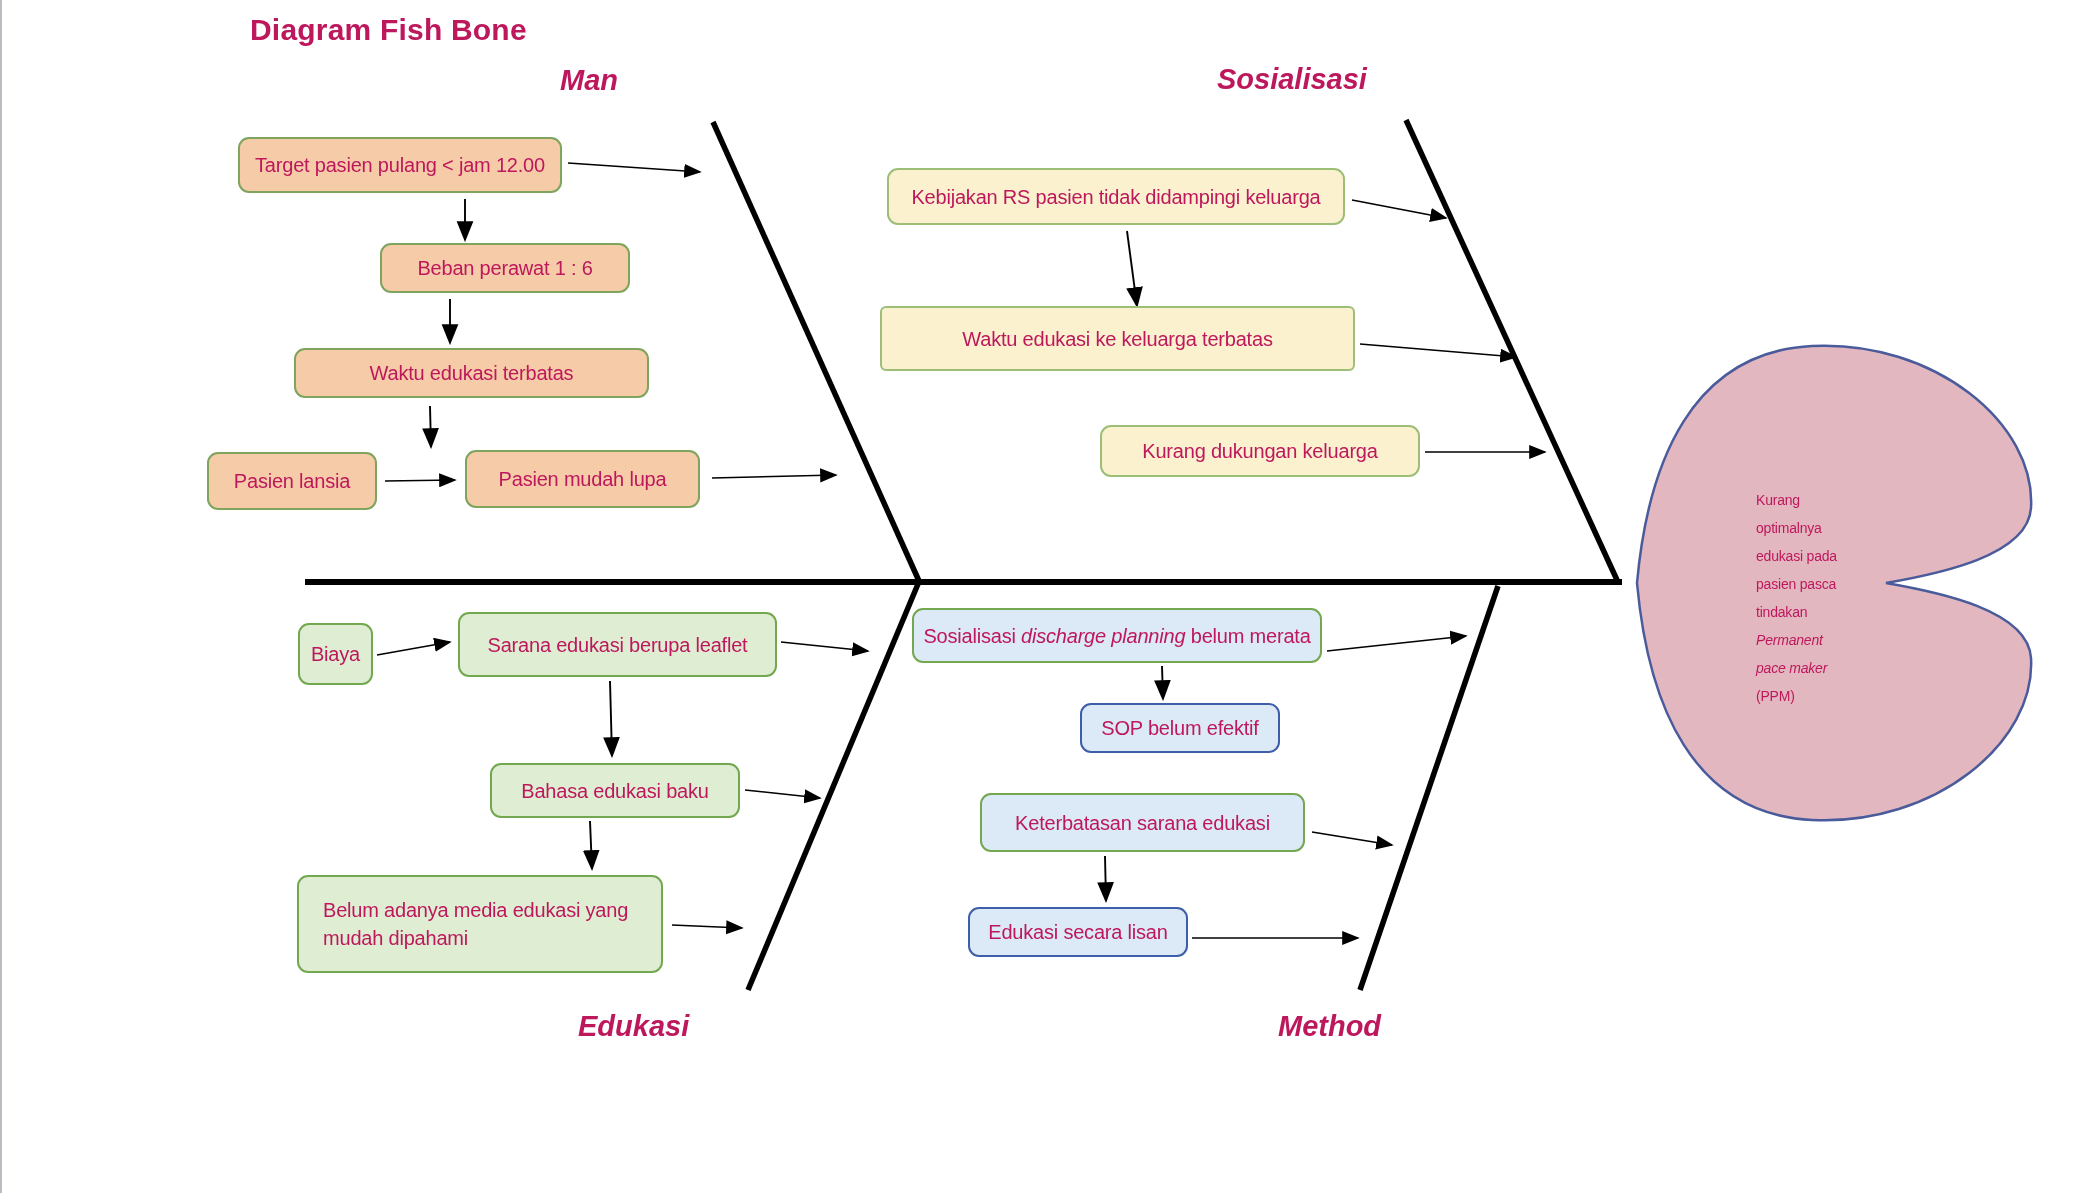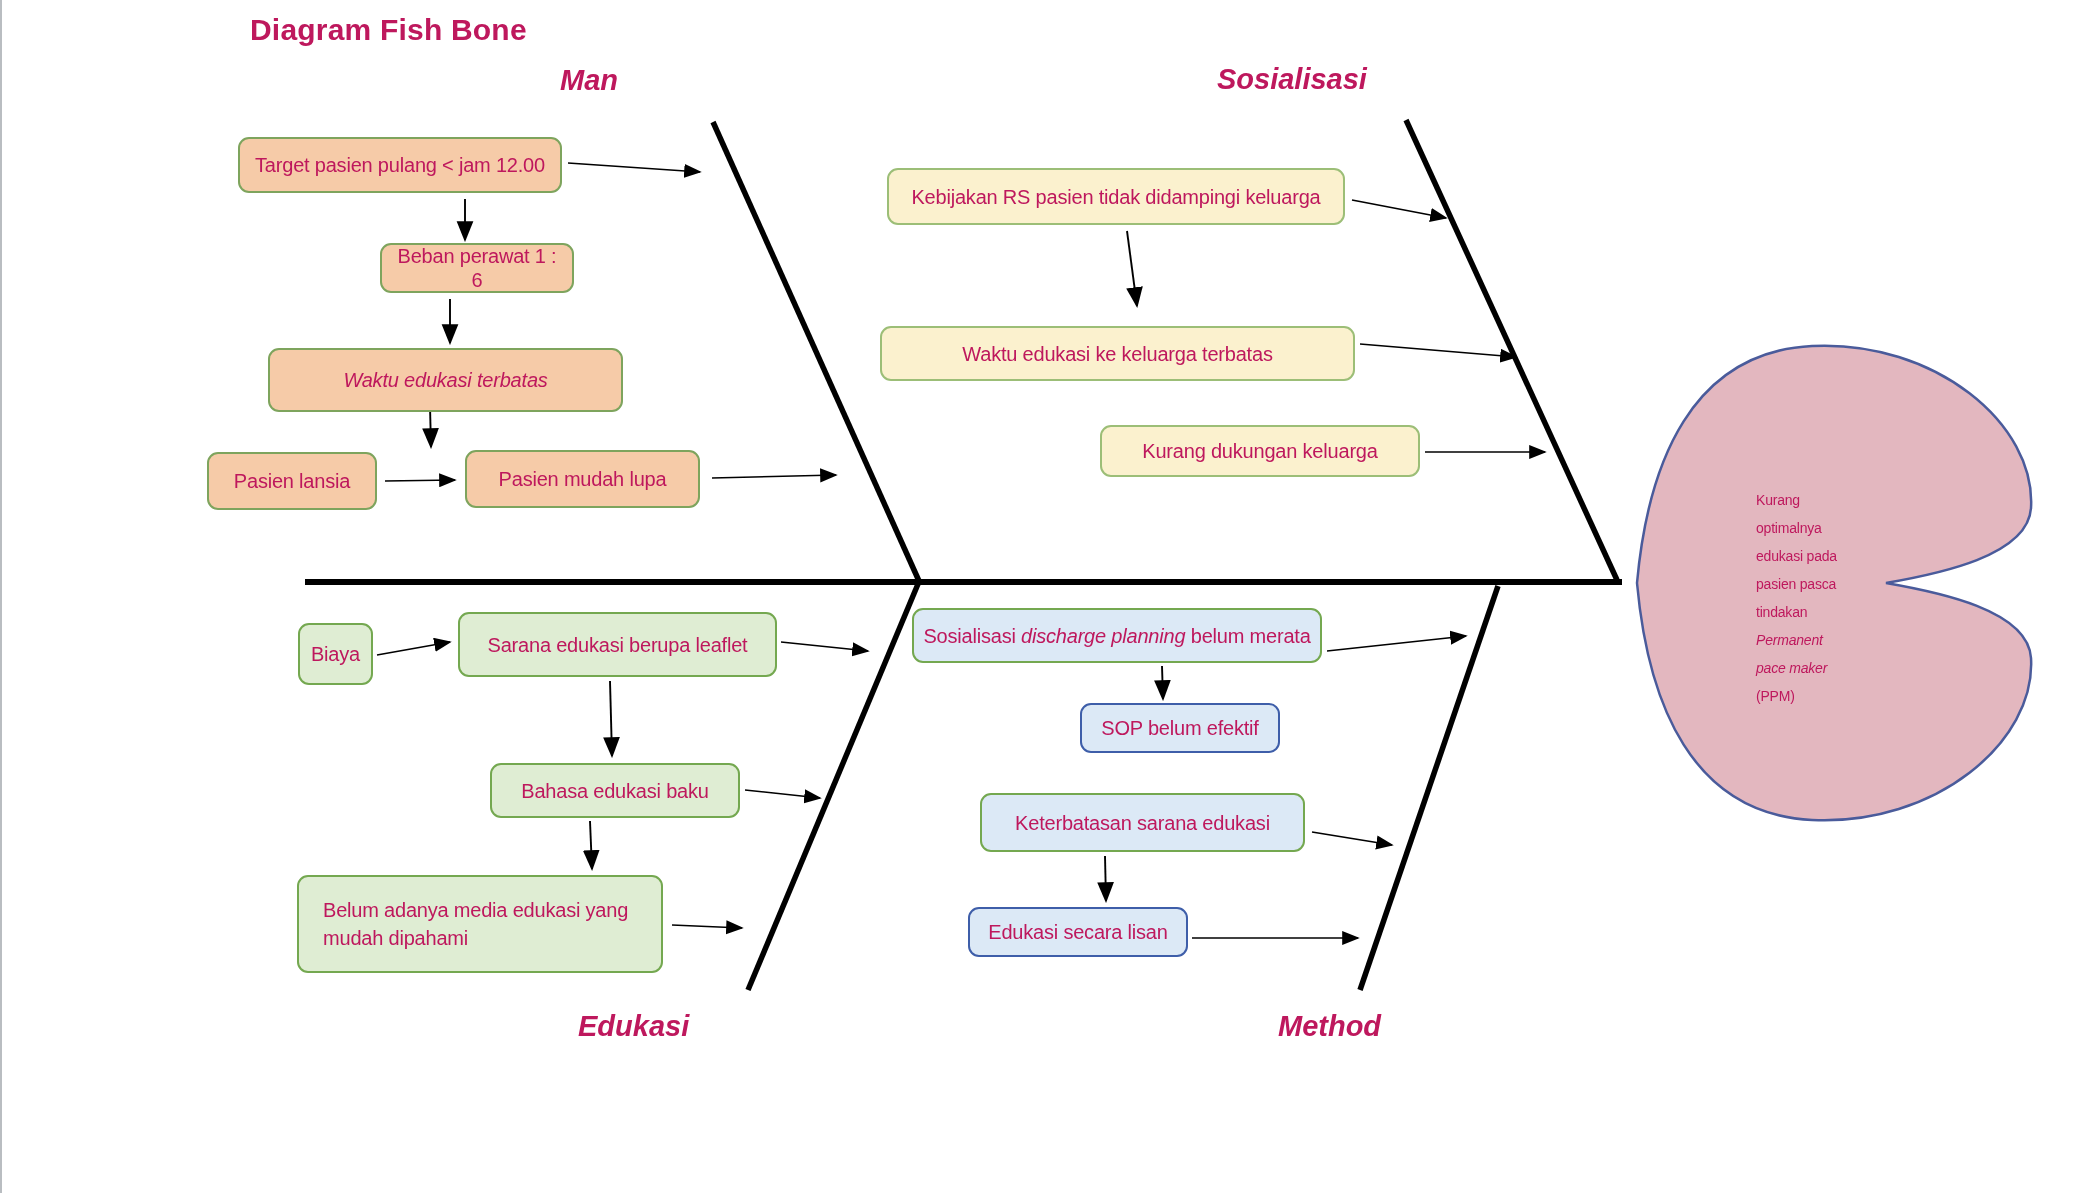--- a/index.html
+++ b/index.html
@@ -88,27 +88,27 @@
     </g>
   </svg>
 
   <div class="title" style="left:250px;top:13px;">Diagram Fish Bone</div>
   <div class="cat-label" style="left:560px;top:64px;">Man</div>
   <div class="cat-label" style="left:1217px;top:63px;">Sosialisasi</div>
   <div class="cat-label" style="left:578px;top:1010px;">Edukasi</div>
   <div class="cat-label" style="left:1278px;top:1010px;">Method</div>
 
   <div class="cause man" style="left:238px;top:137px;width:324px;height:56px;">Target pasien pulang &lt; jam 12.00</div>
-  <div class="cause man" style="left:380px;top:243px;width:194px;height:50px;">Beban perawat 1 : 6</div>
-  <div class="cause man" style="left:268px;top:348px;width:355px;height:64px;font-style:italic;">Waktu edukasi terbatas</div>
+  <div class="cause man" style="left:380px;top:243px;width:250px;height:50px;">Beban perawat 1 : 6</div>
+  <div class="cause man" style="left:294px;top:348px;width:355px;height:50px;">Waktu edukasi terbatas</div>
   <div class="cause man" style="left:207px;top:452px;width:170px;height:58px;">Pasien lansia</div>
   <div class="cause man" style="left:465px;top:450px;width:235px;height:58px;">Pasien mudah lupa</div>
 
   <div class="cause env" style="left:887px;top:168px;width:458px;height:57px;">Kebijakan RS pasien tidak didampingi keluarga</div>
-  <div class="cause env" style="left:880px;top:326px;width:475px;height:55px;">Waktu edukasi ke keluarga terbatas</div>
+  <div class="cause env" style="left:880px;top:306px;width:475px;height:65px;border-radius:6px;">Waktu edukasi ke keluarga terbatas</div>
   <div class="cause env" style="left:1100px;top:425px;width:320px;height:52px;">Kurang dukungan keluarga</div>
 
   <div class="cause mat" style="left:298px;top:623px;width:75px;height:62px;">Biaya</div>
   <div class="cause mat" style="left:458px;top:612px;width:319px;height:65px;">Sarana edukasi berupa leaflet</div>
   <div class="cause mat" style="left:490px;top:763px;width:250px;height:55px;">Bahasa edukasi baku</div>
   <div class="cause mat left-align" style="left:297px;top:875px;width:366px;height:98px;line-height:28px;">Belum adanya media edukasi yang mudah dipahami</div>
 
   <div class="cause met-g" style="left:912px;top:608px;width:410px;height:55px;white-space:pre;"><span>Sosialisasi </span><span class="ital">discharge planning</span><span> belum merata</span></div>
   <div class="cause met-b" style="left:1080px;top:703px;width:200px;height:50px;">SOP belum efektif</div>
   <div class="cause met-g" style="left:980px;top:793px;width:325px;height:59px;">Keterbatasan sarana edukasi</div>

